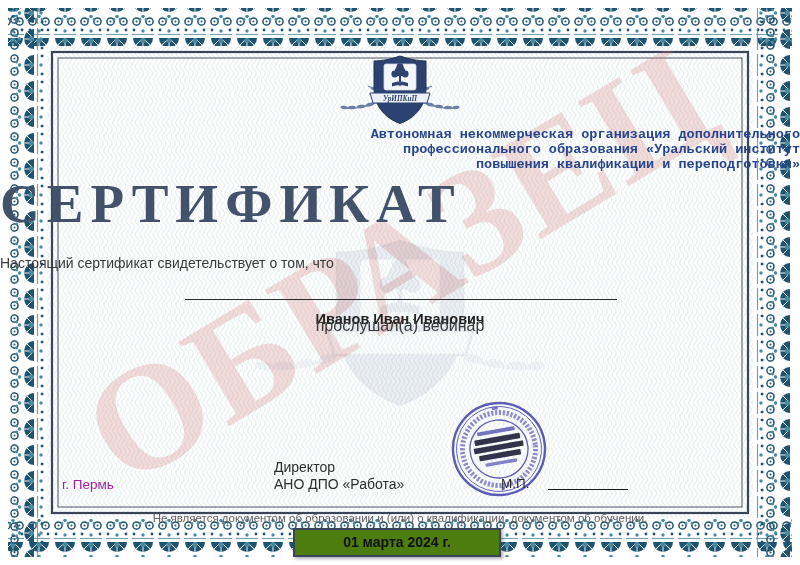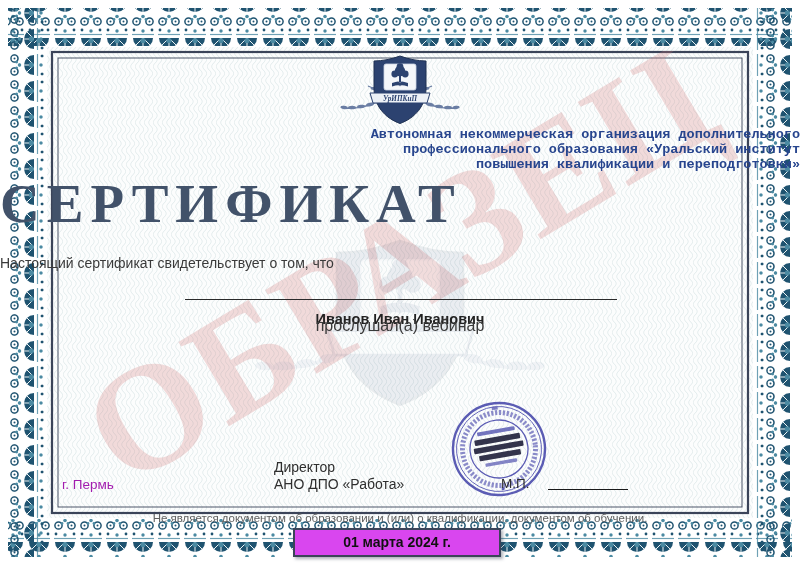--- a/index.html
+++ b/index.html
@@ -41,21 +41,21 @@
     font-size:14.5px; font-weight:bold; color:#2b2b2b; line-height:19.5px;
   }
   .stamp{position:absolute; left:449px; top:399px; width:100px; height:100px;}
   .city{position:absolute; left:62px; top:477px; font-size:13.5px; color:#a21caf;}
   .director{position:absolute; left:230px; top:459px; font-size:14px; line-height:16.5px; color:#2e2e2e;margin-left:44px;}
   .mp{position:absolute; left:501px; top:476px; font-size:13.5px; color:#2e2e2e; z-index:3;}
   .sig-line{position:absolute; left:548px; top:489px; width:80px; border-top:1.6px solid #1a1a1a; z-index:3;}
   .disclaimer{position:absolute; left:50px; top:501px; width:700px; text-align:center; font-size:11.5px; color:#5f5f5f;margin-top:11px;}
   .date-box{
     position:absolute; left:293px; top:528px; width:204px; height:25px;
-    background:#d946ef; border:2px solid #3b4459;
+    background:#4d7c0f; border:2px solid #3b4459;
     box-shadow:2px 2px 3px rgba(50,60,80,0.4);
     text-align:center; line-height:25px; font-size:14px; font-weight:bold; color:#111;
     z-index:3;
   }
   .defs-svg{position:absolute; width:0; height:0; overflow:hidden;}
 </style>
 </head>
 <body>
 
 <div class="page">

